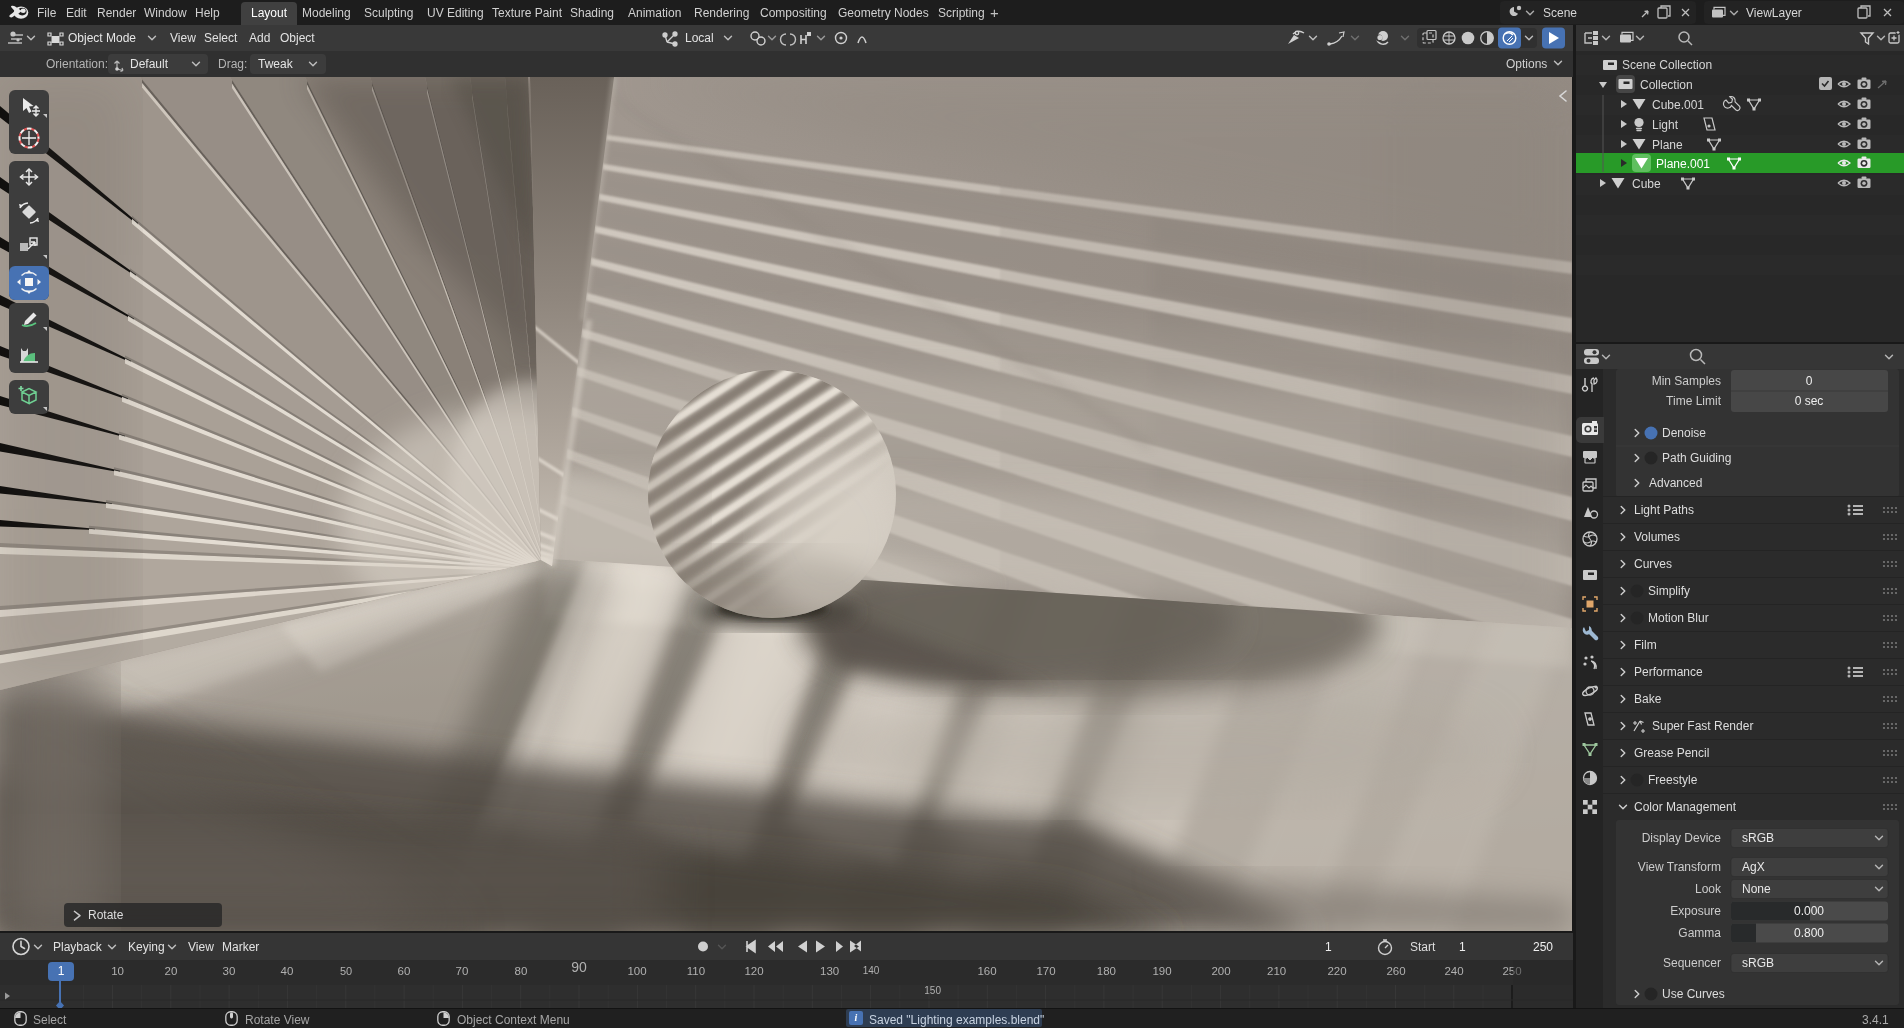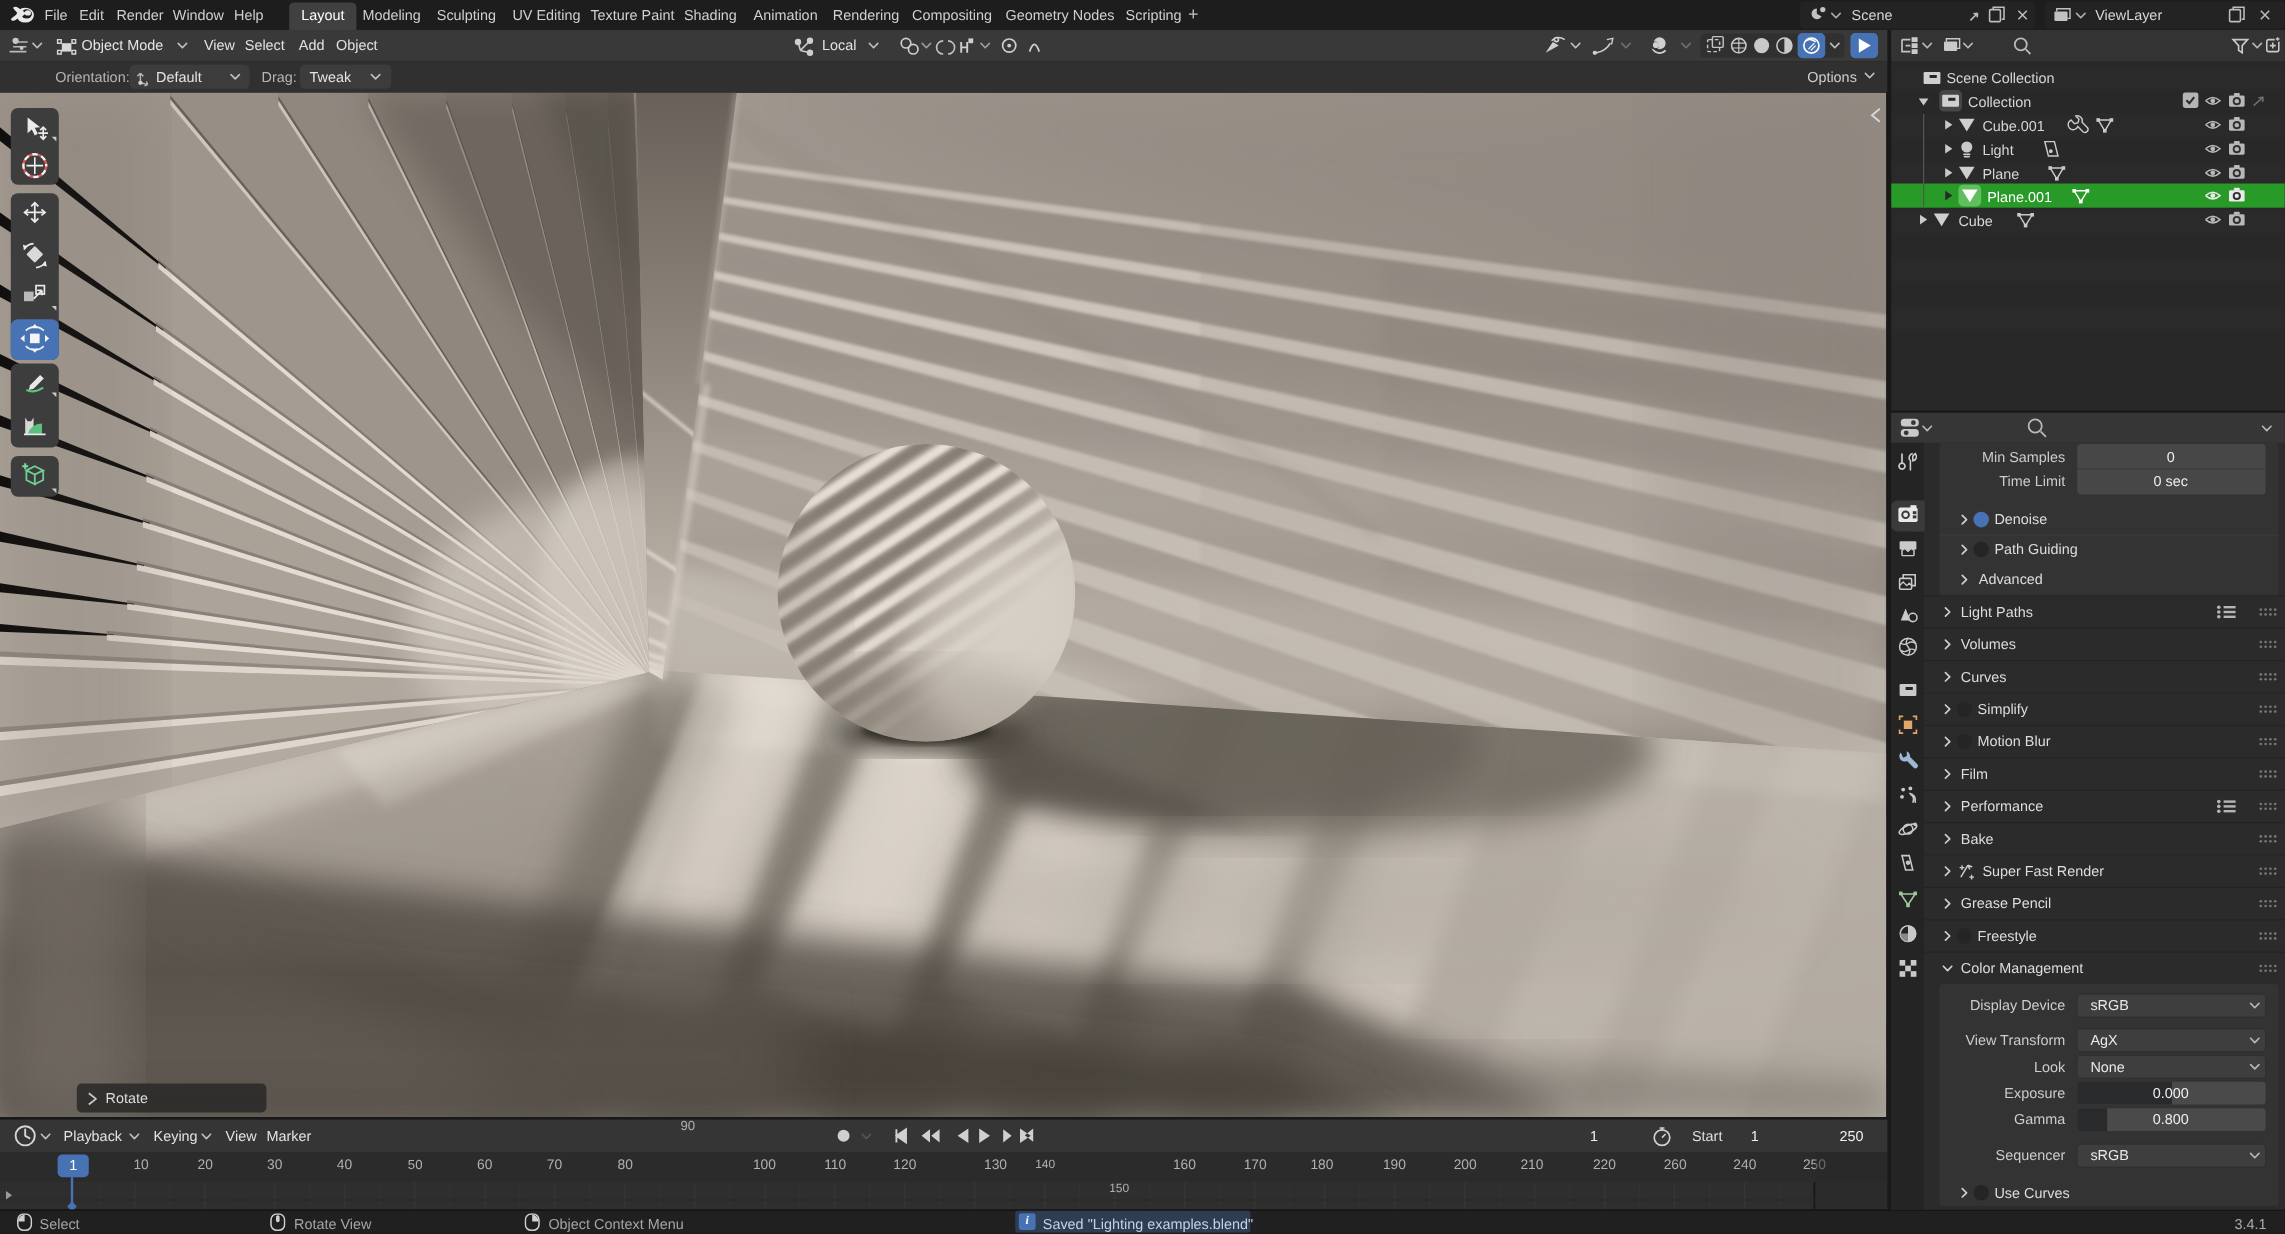--- a/index.html
+++ b/index.html
@@ -579,30 +579,30 @@
 <div class="txt" style="left:1576px;top:941px;color:#a16207">End</div>
 <div class="txt" style="left:1533px;top:941px;color:#efefef">250</div>
 <div class="txt" style="left:100px;top:966px;width:24px;text-align:right;color:#b0b0b0;font-size:11.5px">10</div>
 <div class="txt" style="left:159px;top:966px;width:24px;text-align:center;color:#b0b0b0;font-size:11.5px">20</div>
 <div class="txt" style="left:217px;top:966px;width:24px;text-align:center;color:#b0b0b0;font-size:11.5px">30</div>
 <div class="txt" style="left:275px;top:966px;width:24px;text-align:center;color:#b0b0b0;font-size:11.5px">40</div>
 <div class="txt" style="left:334px;top:966px;width:24px;text-align:center;color:#b0b0b0;font-size:11px">50</div>
 <div class="txt" style="left:392px;top:966px;width:24px;text-align:center;color:#b0b0b0;font-size:11.5px">60</div>
 <div class="txt" style="left:450px;top:966px;width:24px;text-align:center;color:#b0b0b0;font-size:11.5px">70</div>
 <div class="txt" style="left:509px;top:966px;width:24px;text-align:center;color:#b0b0b0;font-size:11.5px">80</div>
-<div class="txt" style="left:567px;top:934px;width:24px;color:#b0b0b0;font-size:11px">90</div>
+<div class="txt" style="left:567px;top:960px;width:24px;text-align:center;color:#b0b0b0;font-size:14px">90</div>
 <div class="txt" style="left:625px;top:966px;width:24px;text-align:center;color:#b0b0b0;font-size:11.5px">100</div>
 <div class="txt" style="left:684px;top:966px;width:24px;text-align:center;color:#b0b0b0;font-size:11.5px">110</div>
 <div class="txt" style="left:742px;top:966px;width:24px;text-align:center;color:#b0b0b0;font-size:11.5px">120</div>
 <div class="txt" style="left:820px;top:966px;width:24px;text-align:left;color:#b0b0b0;font-size:11.5px">130</div>
 <div class="txt" style="left:859px;top:966px;width:24px;text-align:center;color:#b0b0b0;font-size:10px">140</div>
 <div class="txt" style="left:917px;top:986px;width:24px;text-align:right;color:#b0b0b0;font-size:10px">150</div>
 <div class="txt" style="left:975px;top:966px;width:24px;text-align:center;color:#b0b0b0;font-size:11.5px">160</div>
 <div class="txt" style="left:1034px;top:966px;width:24px;text-align:center;color:#b0b0b0;font-size:11.5px">170</div>
-<div class="txt" style="left:1092px;top:966px;width:24px;text-align:left;color:#b0b0b0;font-size:11.5px">180</div>
+<div class="txt" style="left:1092px;top:966px;width:24px;text-align:right;color:#b0b0b0;font-size:11.5px">180</div>
 <div class="txt" style="left:1150px;top:966px;width:24px;text-align:center;color:#b0b0b0;font-size:11.5px">190</div>
 <div class="txt" style="left:1209px;top:966px;width:24px;text-align:center;color:#b0b0b0;font-size:11.5px">200</div>
 <div class="txt" style="left:1267px;top:966px;width:24px;text-align:left;color:#b0b0b0;font-size:11.5px">210</div>
 <div class="txt" style="left:1325px;top:966px;width:24px;text-align:center;color:#b0b0b0;font-size:11.5px">220</div>
 <div class="txt" style="left:1384px;top:966px;width:24px;text-align:center;color:#b0b0b0;font-size:11.5px">260</div>
 <div class="txt" style="left:1442px;top:966px;width:24px;text-align:center;color:#b0b0b0;font-size:11.5px">240</div>
 <div class="txt" style="left:1500px;top:966px;width:24px;text-align:center;color:#b0b0b0;font-size:11.5px">250</div>
 <svg class="ab" style="left:0;top:960px" width="1573" height="48" viewBox="0 0 1573 48">
     <line x1="83.3" y1="25" x2="83.3" y2="48" stroke="#3f3f3f" stroke-width="1" opacity="0.3"></line>
     <line x1="112.5" y1="25" x2="112.5" y2="48" stroke="#3f3f3f" stroke-width="1" opacity="0.55"></line>

